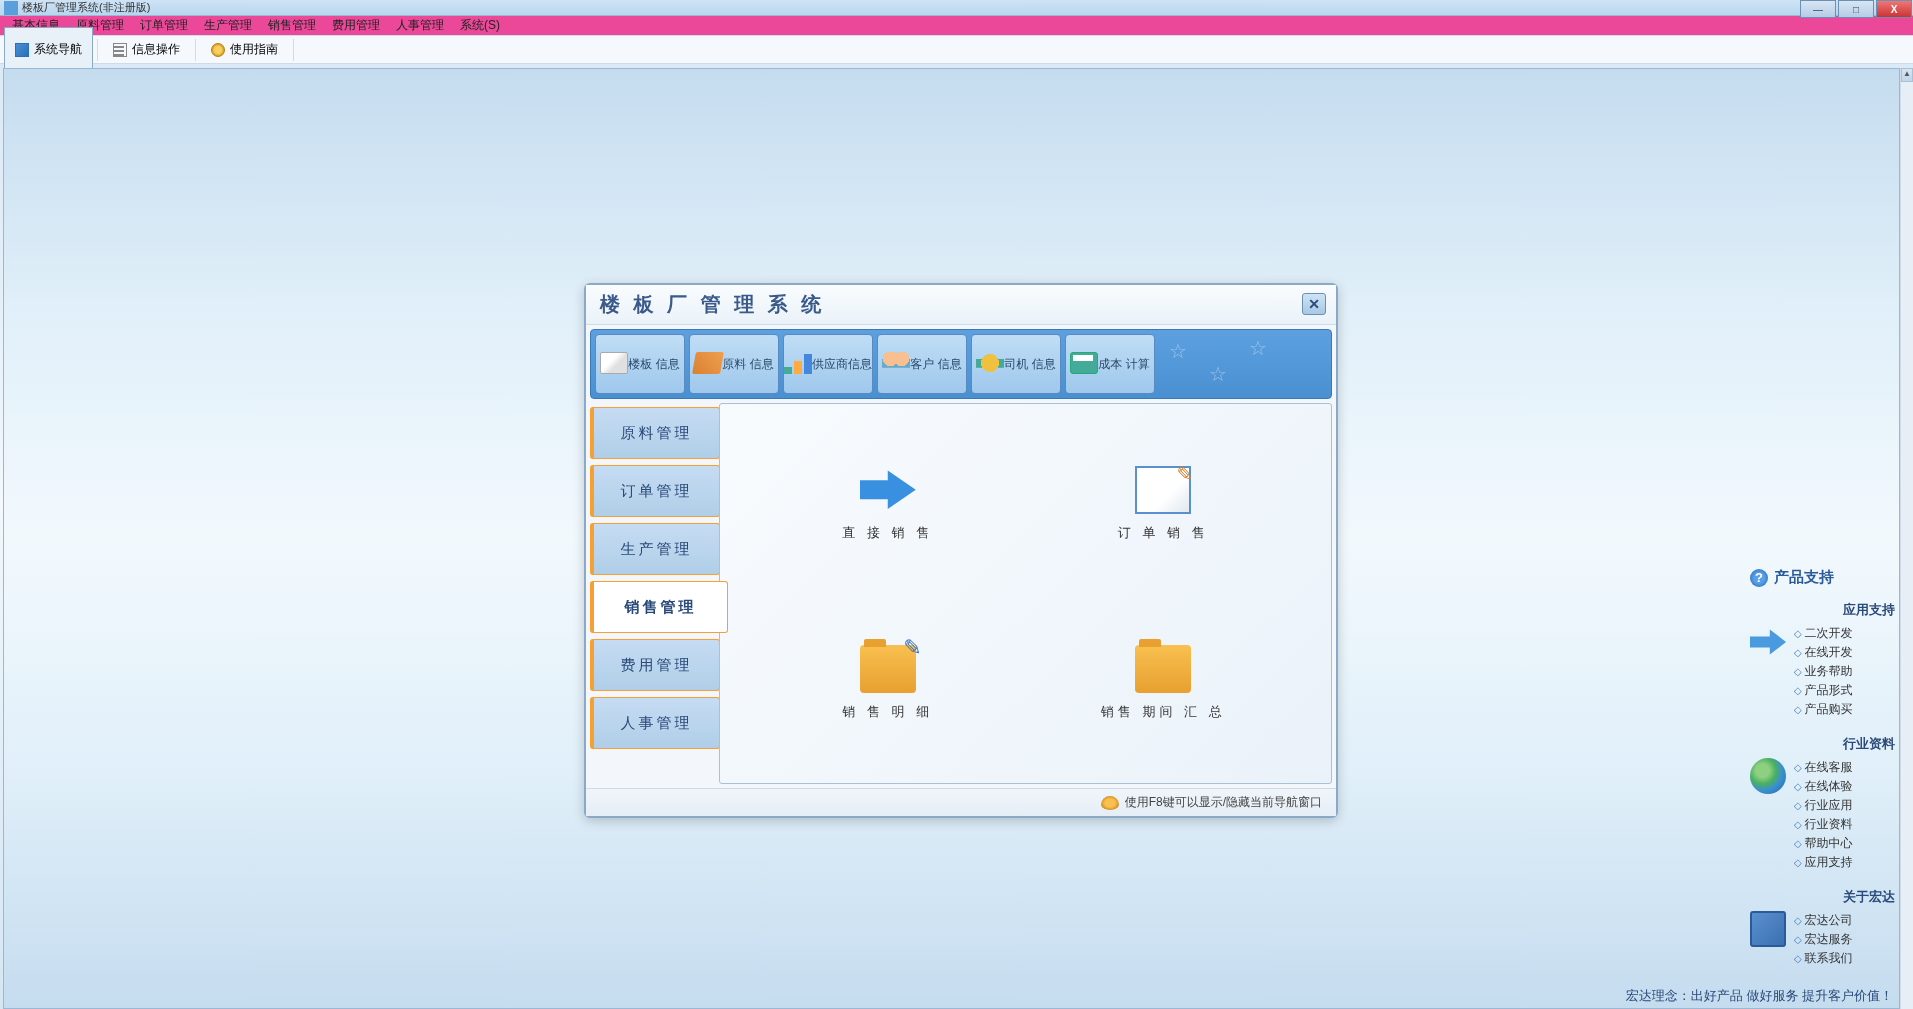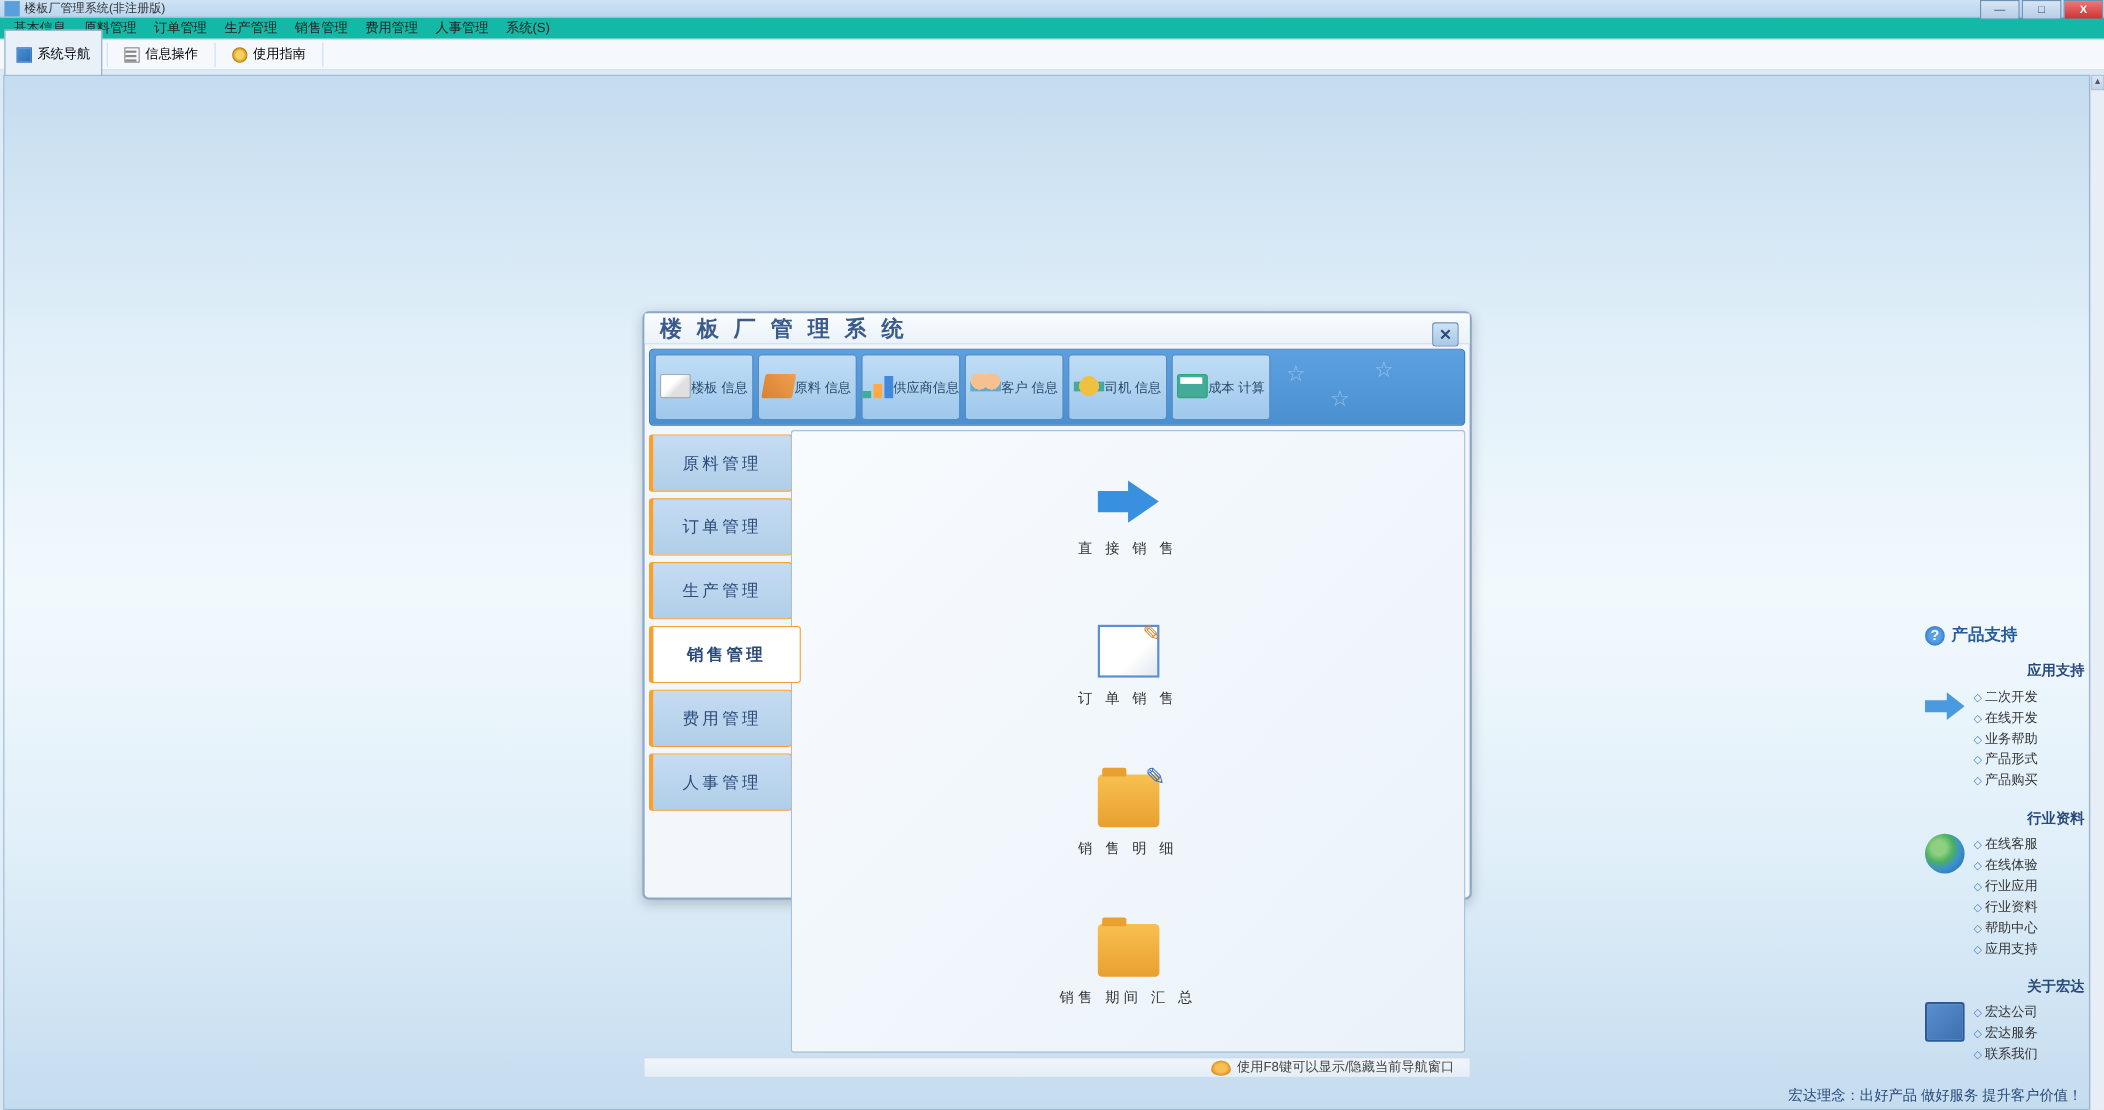--- a/index.html
+++ b/index.html
@@ -39,21 +39,21 @@
   font-size: 10px; cursor: pointer;
   border: 1px solid #6a90b5;
   margin: 0 1px;
 }
 .ctrl.min, .ctrl.max { background: linear-gradient(to bottom, #d8e5f4, #b6cce5); color: #2a4a6a; }
 .ctrl.close { background: linear-gradient(to bottom, #e77, #c33); color: #fff; font-weight: bold; }
 
 
 .menubar {
   height: 20px;
-  background: #14b8a6;
+  background: #ec4899;
   border-bottom: 1px solid #cfdce8;
   display: flex;
   align-items: center;
   padding: 0 4px;
 }
 .menubar .menu-item {
   padding: 2px 8px;
   font-size: 12px;
   color: #222;
   cursor: pointer;
@@ -208,21 +208,21 @@
 .content-pane {
   flex: 1;
   background: linear-gradient(135deg,#f8fbfe 0%,#eaf2f9 100%);
   border: 1px solid #a8c0d8;
   border-radius: 3px;
   position: relative;
   margin-left: -1px;
 }
 .content-grid {
   display: grid;
-  grid-template-columns: 1fr;
+  grid-template-columns: 1fr 1fr;
   grid-template-rows: 1fr 1fr;
   width: 100%; height: 100%;
   padding: 40px 60px;
   gap: 60px;
 }
 .big-item {
   display: flex; flex-direction: column;
   align-items: center; justify-content: center;
   cursor: pointer;
 }

